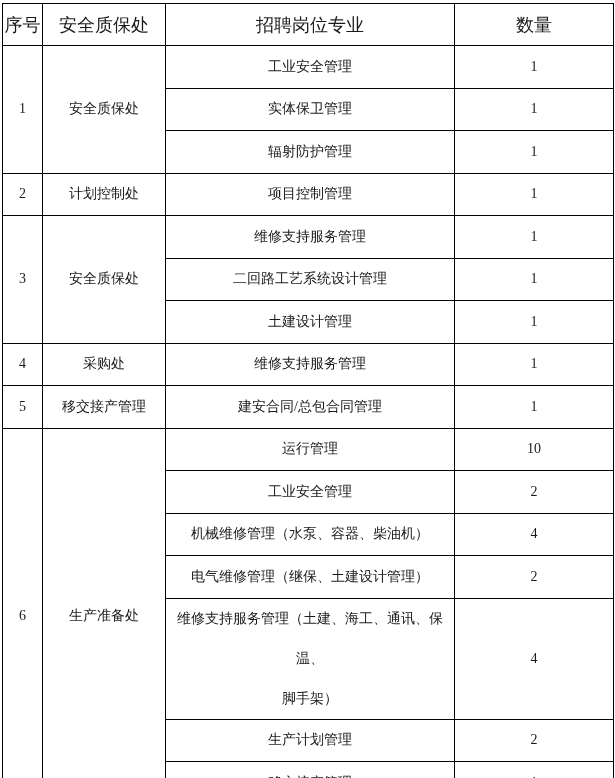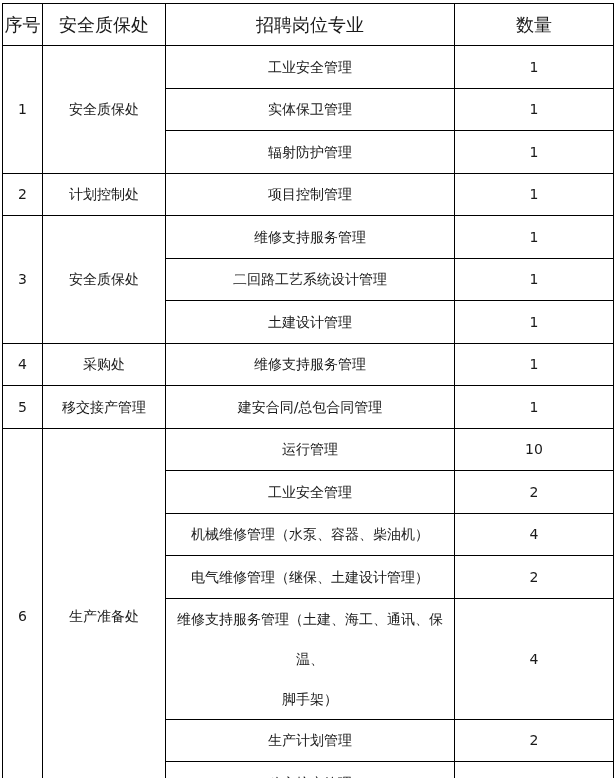--- a/index.html
+++ b/index.html
@@ -9,21 +9,21 @@
     position: absolute; left: 2px; top: 3px;
     border-collapse: collapse; table-layout: fixed;
     width: 611px;
   }
   table.recruit td, table.recruit th {
     border: 1.5px solid #000;
     text-align: center; vertical-align: middle;
     font-size: 14px; padding: 0; line-height: 20px;
   }
   table.recruit th { font-weight: normal; height: 41px; font-size: 18px; }
-  table.recruit td { height: 41.5px; }
+  table.recruit td { height: 41.5px; font-family: Liberation Serif, serif; }
   td.tall { height: 82px !important; line-height: 40px; }
   td.tall span { display: block; line-height: 40px; }
   col.c1 { width: 40px; } col.c2 { width: 123px; } col.c3 { width: 289px; } col.c4 { width: 159px; }
 </style>
 </head>
 <body>
 
 <table class="recruit">
   <colgroup>
       <col class="c1">

